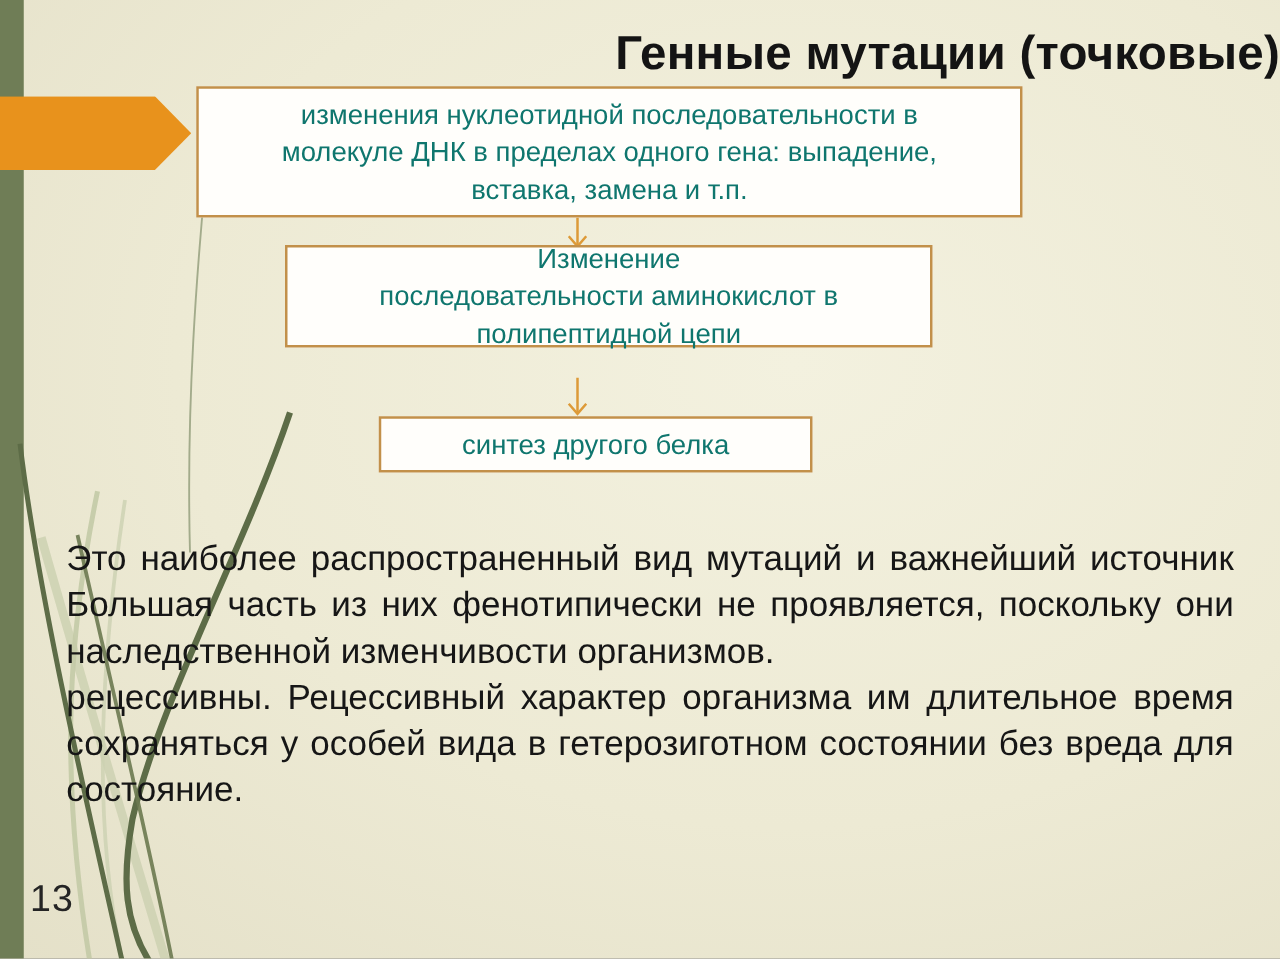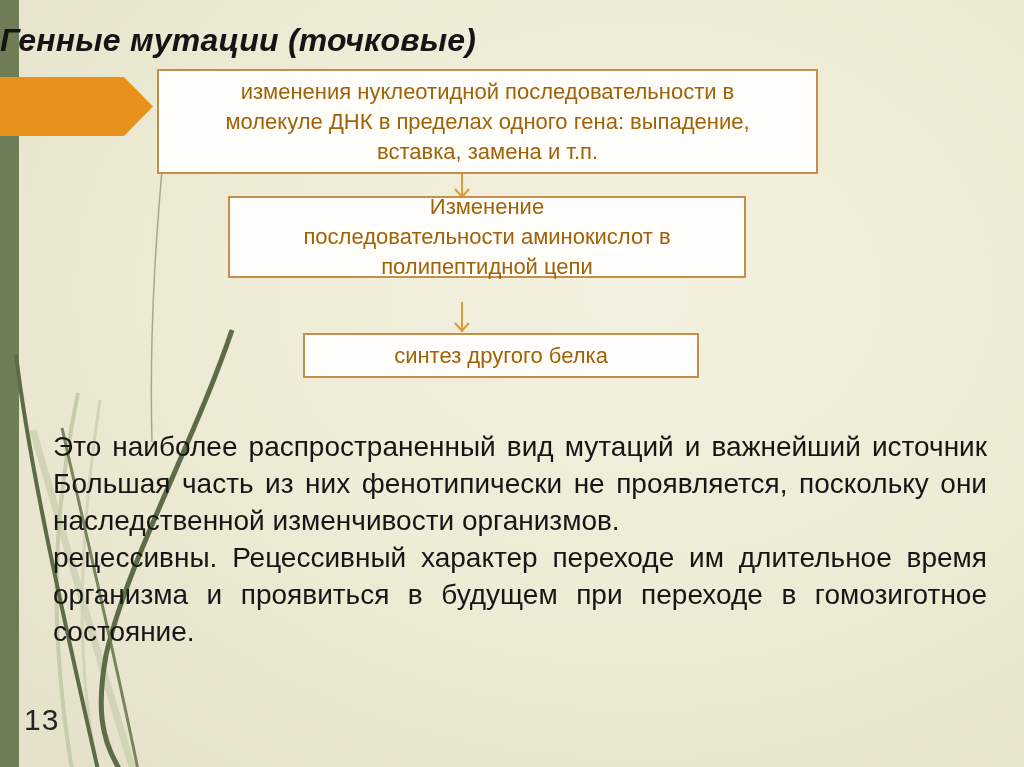--- a/index.html
+++ b/index.html
@@ -16,39 +16,38 @@
     background:#6f7d56;
   }
   .grass{position:absolute;left:0;top:0;pointer-events:none;}
   .banner-arrow{
     position:absolute;left:0;top:77px;width:153px;height:59px;
     background:#e8921c;
     clip-path:polygon(0 0, 81% 0, 100% 50%, 81% 100%, 0 100%);
   }
   .title{
     position:absolute;left:0;right:0;top:22px;margin:0;
-    text-align:left;
-    font-size:32px;font-weight:bold;color:#141414;
+    text-align:right;
+    font-size:38px;font-weight:bold;color:#141414;
     letter-spacing:0.2px;
-    font-style:italic;
   }
   .flow-box{
     position:absolute;
     background:#fffefb;
     border:2px solid #c2904a;
     box-sizing:border-box;
     display:flex;align-items:center;justify-content:center;
     text-align:center;
-    font-size:22px;line-height:30px;color:#a16207;
+    font-size:22px;line-height:30px;color:#0f766e;
     white-space:pre-line;
     padding:0 12px;
   }
   .box1{left:157px;top:69px;width:661px;height:105px;}
   .box2{left:228px;top:196px;width:518px;height:82px;}
-  .box3{left:303px;top:333px;width:396px;height:45px;}
+  .box3{left:303px;top:333px;width:347px;height:45px;}
   .connector{position:absolute;left:453px;}
   .c1{top:174px;}
   .c2{top:302px;}
   .paragraph{
     position:absolute;left:53px;top:428px;width:934px;
     font-size:28px;line-height:37px;color:#161616;
   }
   .paragraph .line{width:100%;}
   .paragraph .line.just{text-align:justify;text-align-last:justify;}
   .page-number{
@@ -100,20 +99,20 @@
   </svg>
 
   <div class="flow-box box3">
     <span>синтез другого белка</span>
   </div>
 
   <div class="paragraph" id="paragraph">
       <div class="line just">Это наиболее распространенный вид мутаций и важнейший источник</div>
       <div class="line just">Большая часть из них фенотипически не проявляется, поскольку они</div>
       <div class="line">наследственной изменчивости организмов.</div>
-      <div class="line just">рецессивны. Рецессивный характер переходе им длительное время</div>
-      <div class="line just">организма и проявиться в будущем при переходе в гомозиготное</div>
+      <div class="line just">рецессивны. Рецессивный характер организма им длительное время</div>
+      <div class="line just">сохраняться у особей вида в гетерозиготном состоянии без вреда для</div>
       <div class="line">состояние.</div>
     </div>
 
   <div class="page-number">13</div>
 
 </div>
 
 </body></html>

